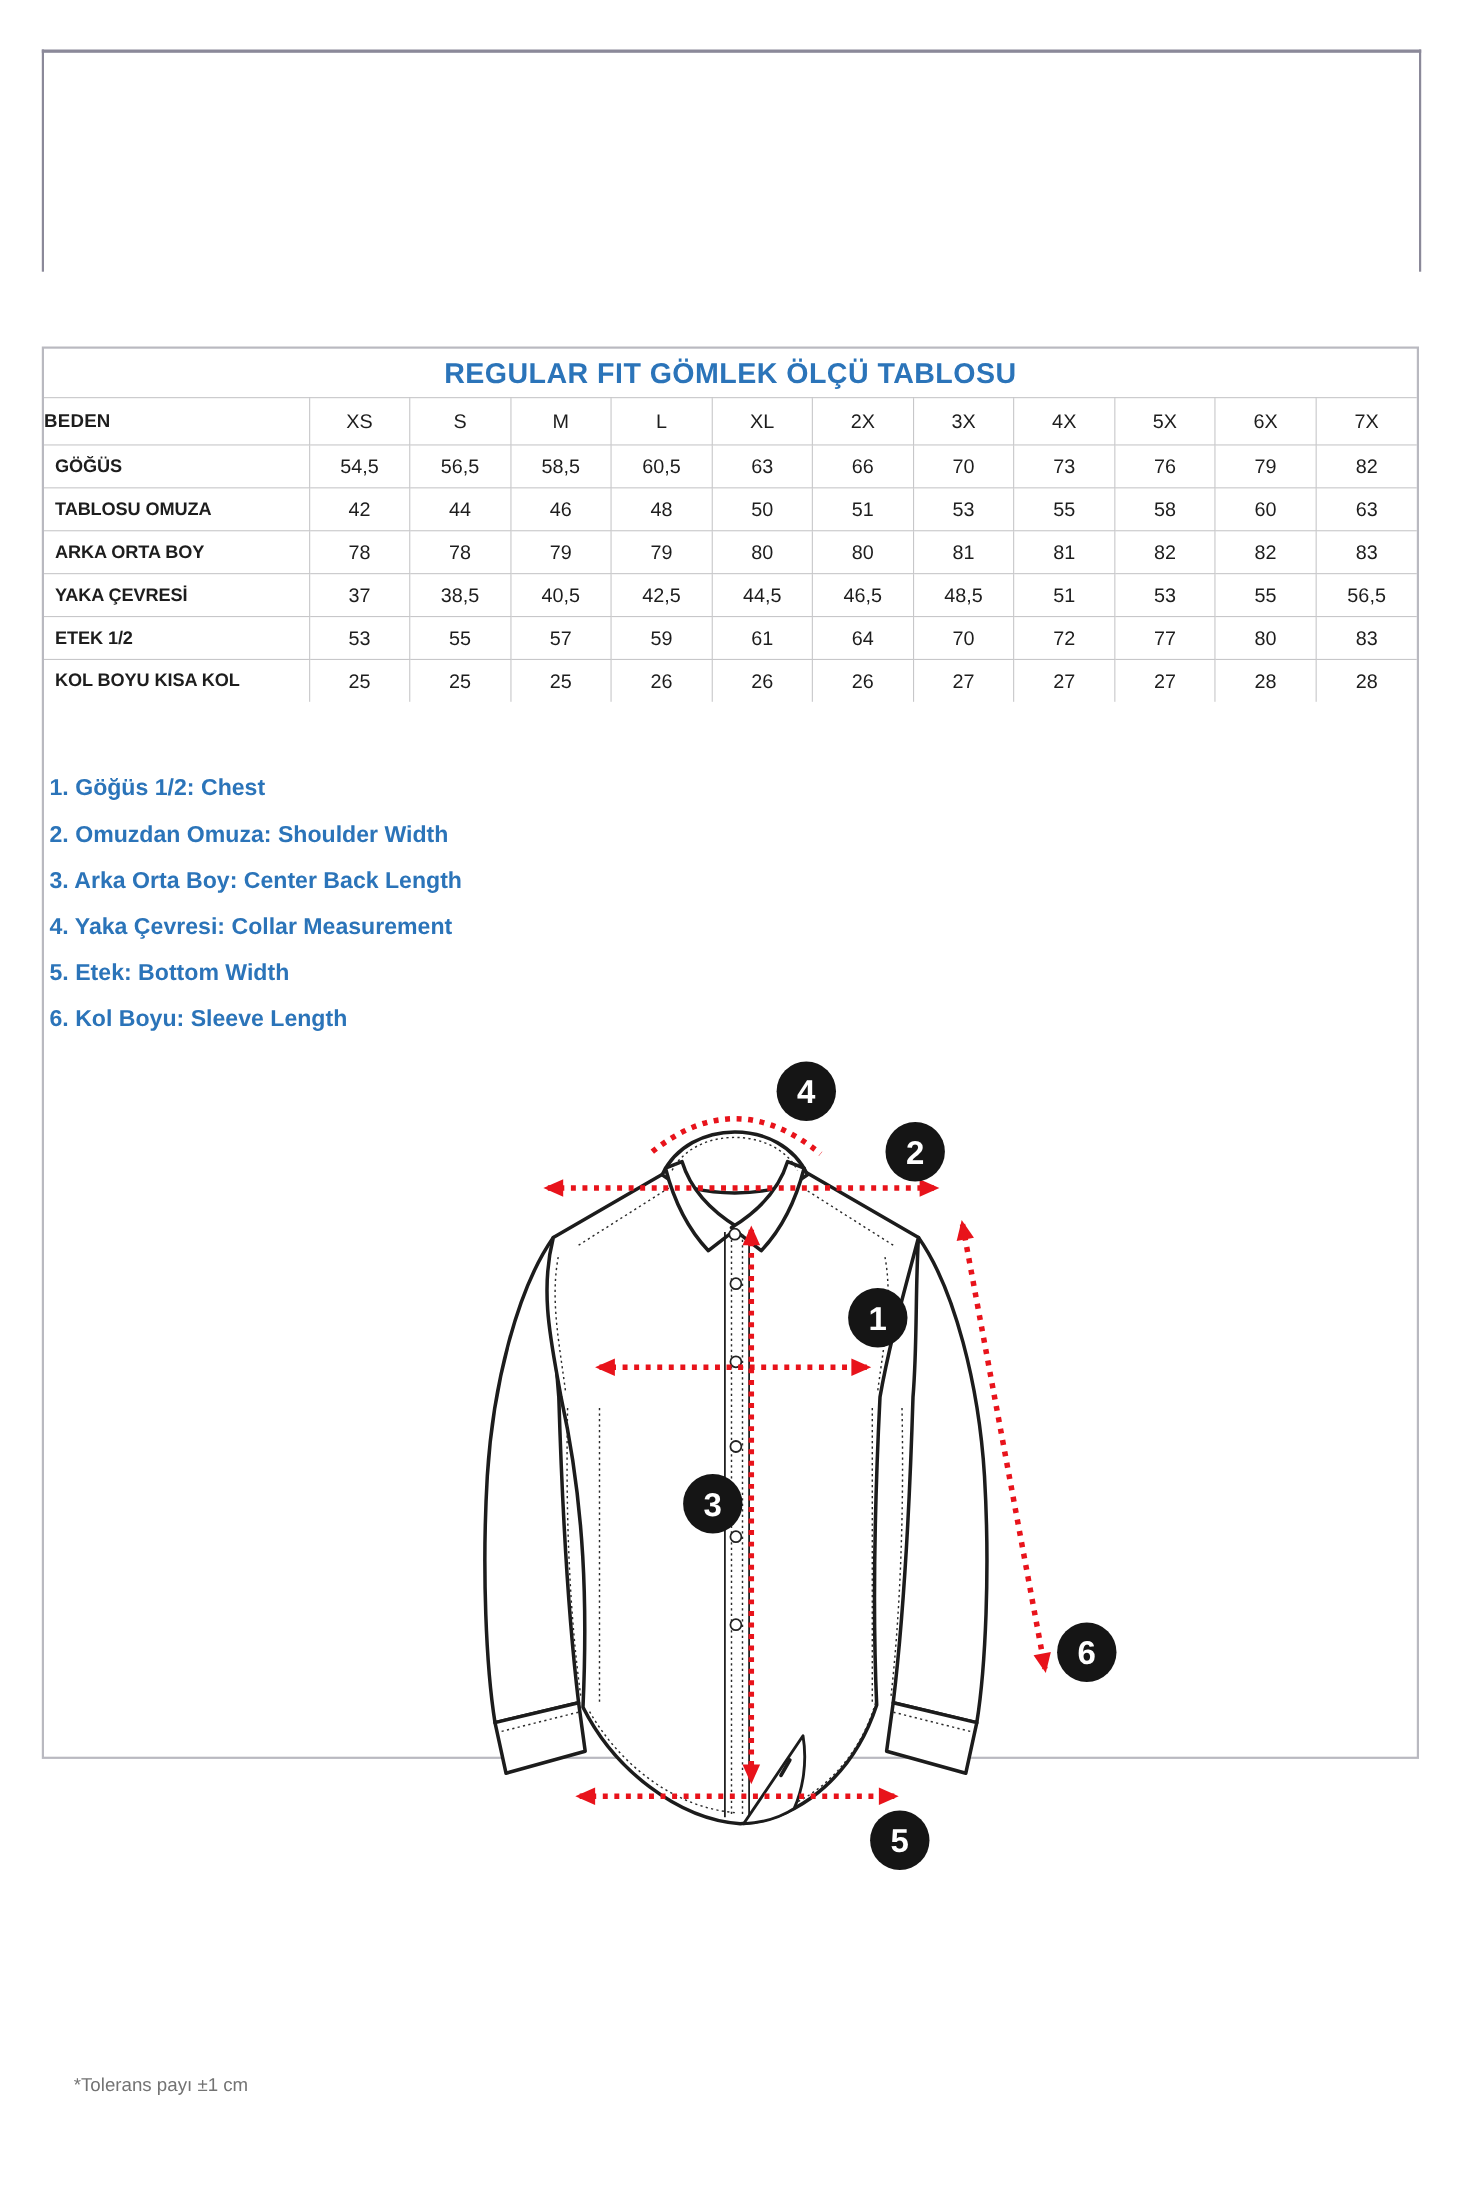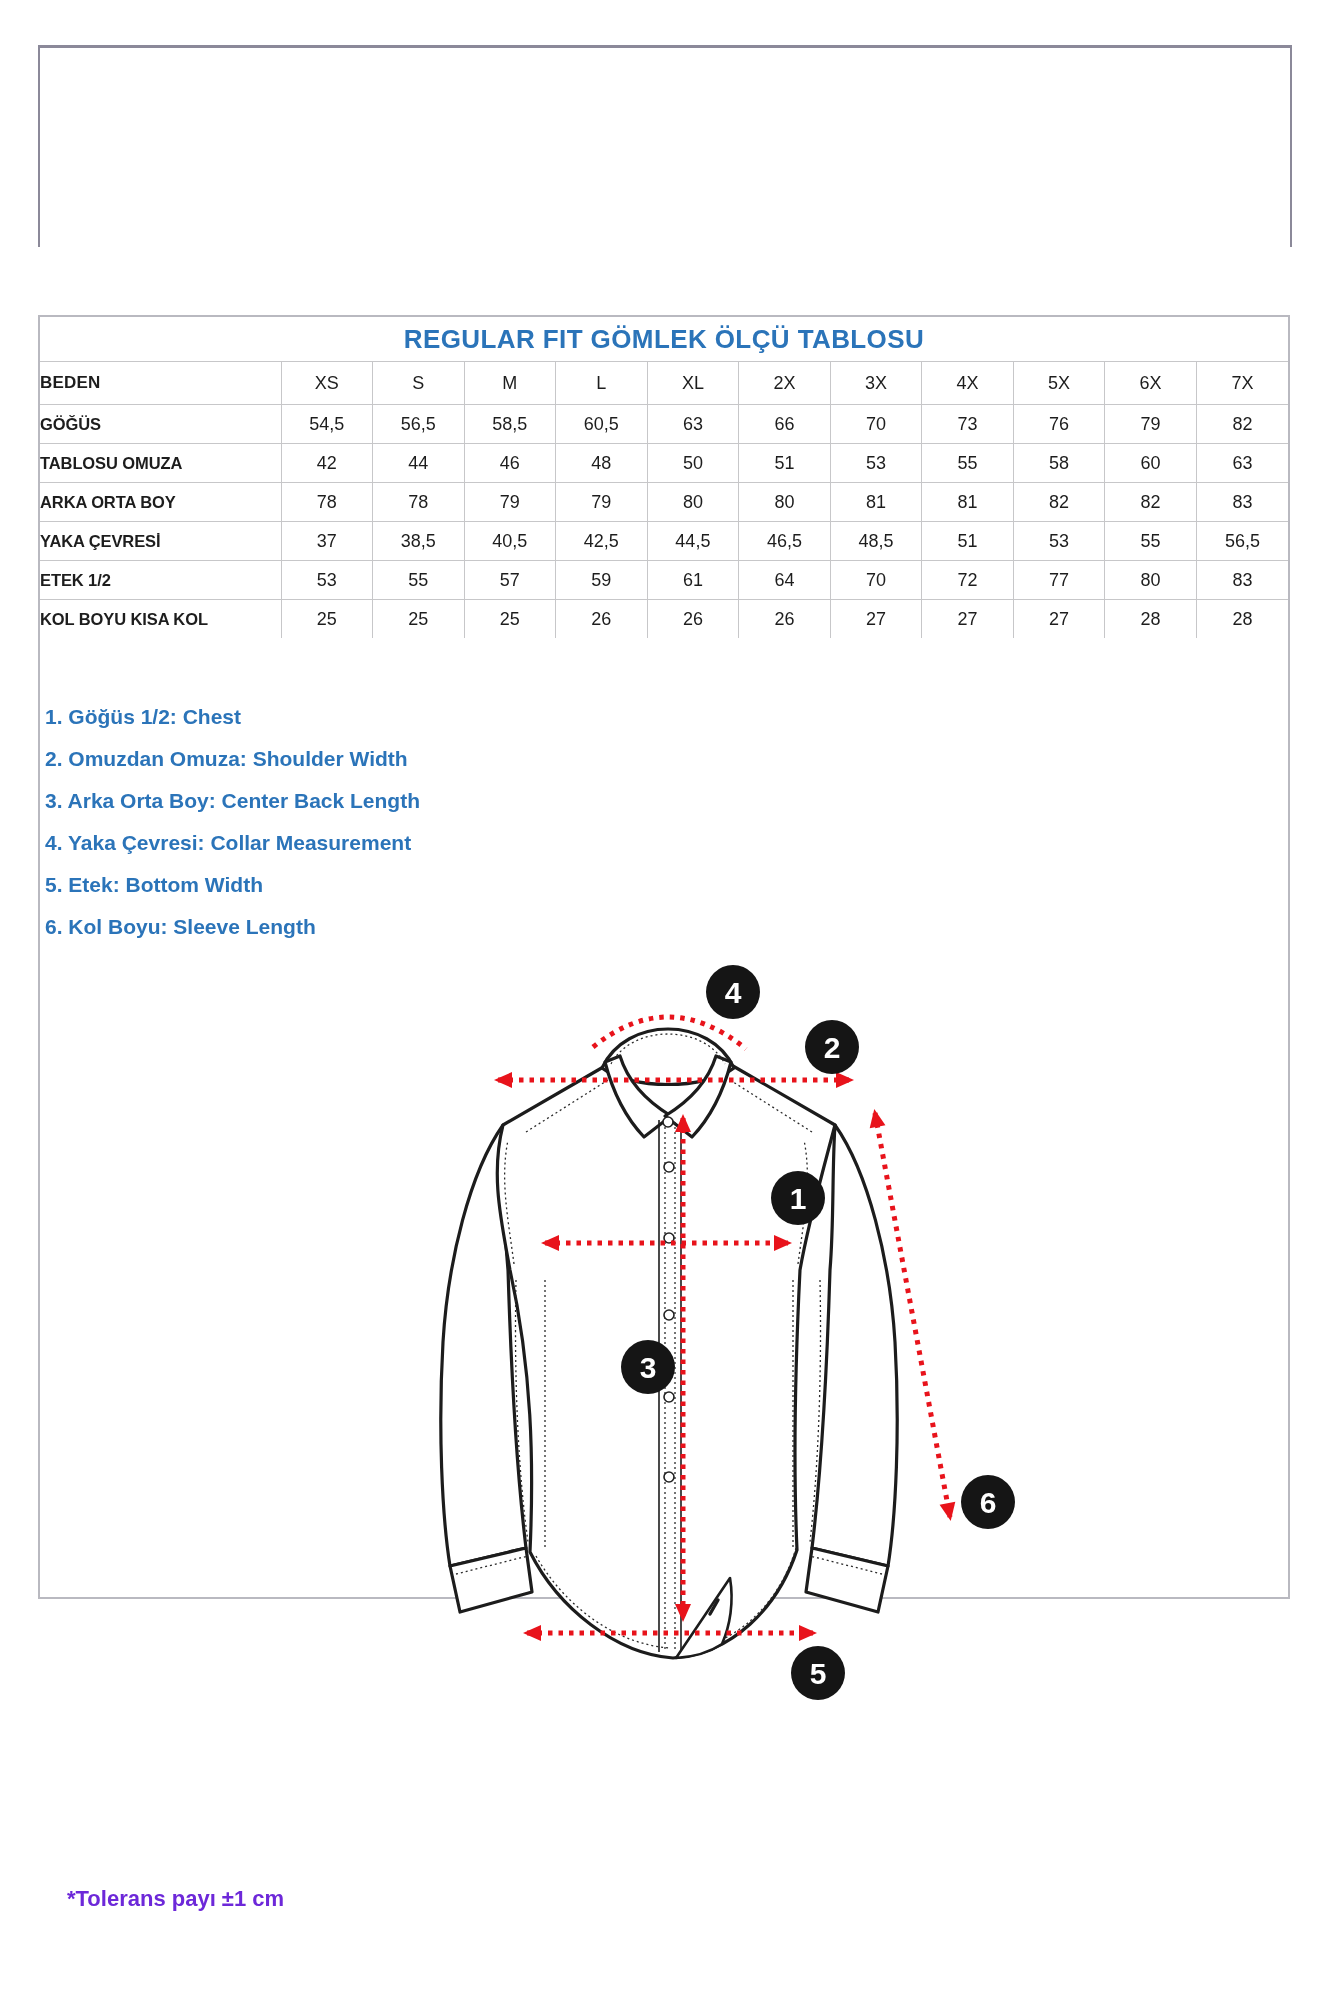--- a/index.html
+++ b/index.html
@@ -15,27 +15,27 @@
   .panel{position:absolute;left:38px;top:315px;width:1252px;height:1284px;
     border:2px solid #b9b9c0;box-sizing:border-box;background:#ffffff;}
 
   table.size-table{border-collapse:collapse;border-style:hidden;table-layout:fixed;width:100%;}
   .size-table td,.size-table th{border:1px solid #c7c7c9;text-align:center;vertical-align:middle;
     color:#1d1d1d;font-size:18px;font-weight:400;padding:0;}
   .size-table .title-cell{height:44px;font-size:26px;font-weight:700;color:#2b74b9;letter-spacing:.4px;}
   .size-table thead th{height:42px;}
   .size-table tbody td{height:38px;}
   .size-table .corner{font-weight:700;text-align:left;font-size:17px;letter-spacing:.2px;}
-  .size-table td.rowlabel{font-weight:700;text-align:left;font-size:16.5px;letter-spacing:-.1px;}
+  .size-table td.rowlabel{font-weight:700;text-align:left;padding-left:10px;font-size:16.5px;letter-spacing:-.1px;}
 
   .legend{position:absolute;left:5px;top:379px;color:#2b74b9;font-size:21px;font-weight:700;
     line-height:42px;white-space:nowrap;}
   .legend div{height:42px;}
 
-  .footnote{position:absolute;left:27px;top:1569px;color:#6d28d9;font-size:22px;font-weight:700;}
+  .footnote{position:absolute;left:27px;top:1569px;color:#737373;font-size:17px;font-weight:400;}
 
   .diagram{position:absolute;left:340px;top:633px;}
   .marker-num{font-family:"Liberation Sans", sans-serif;font-size:30px;font-weight:700;fill:#ffffff;}
 </style>
 </head>
 <body>
 
 <div class="page">
 
   <div class="top-frame"></div>

